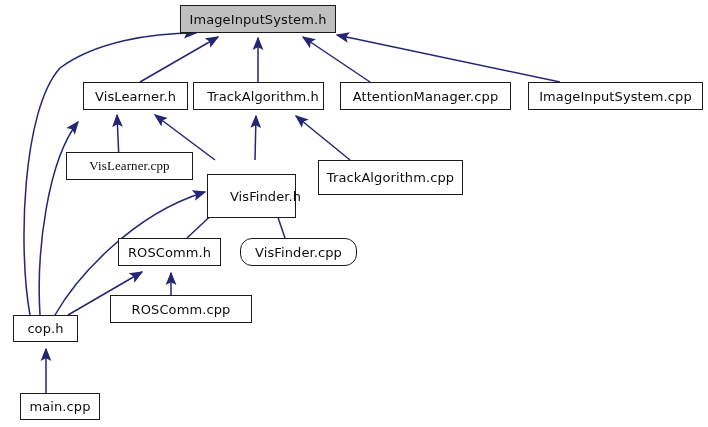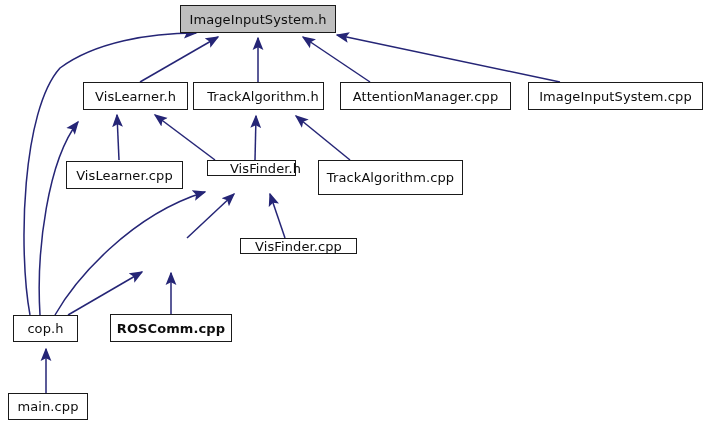--- a/index.html
+++ b/index.html
@@ -101,42 +101,45 @@
   </div>
 
   <div class="node-box" style="left:340px;top:82px;width:171px;height:28px;">
     <span class="node-label">AttentionManager.cpp</span>
   </div>
 
   <div class="node-box" style="left:528px;top:82px;width:175px;height:28px;text-align:center;">
     <span class="node-label">ImageInputSystem.cpp</span>
   </div>
 
-  <div class="node-box" style="left:66px;top:161px;width:117px;height:28px;">
+  <div class="node-box" style="left:66px;top:152px;width:127px;height:28px;font-family:Liberation Serif, serif;">
     <span class="node-label">VisLearner.cpp</span>
   </div>
 
-  <div class="node-box" style="left:207px;top:160px;width:89px;height:16px;padding-left:28px;">
+  <div class="node-box" style="left:207px;top:174px;width:89px;height:44px;padding-left:28px;">
     <span class="node-label">VisFinder.h</span>
   </div>
 
   <div class="node-box" style="left:318px;top:160px;width:145px;height:35px;">
     <span class="node-label">TrackAlgorithm.cpp</span>
   </div>
 
+  <div class="node-box" style="left:118px;top:238px;width:103px;height:28px;">
+    <span class="node-label">ROSComm.h</span>
+  </div>
 
-  <div class="node-box" style="left:240px;top:238px;width:117px;height:16px;">
+  <div class="node-box" style="left:240px;top:238px;width:117px;height:28px;border-radius:12px;">
     <span class="node-label">VisFinder.cpp</span>
   </div>
 
   <div class="node-box" style="left:13px;top:315px;width:65px;height:27px;">
     <span class="node-label">cop.h</span>
   </div>
 
-  <div class="node-box" style="left:110px;top:314px;width:122px;height:28px;font-weight:bold;">
+  <div class="node-box" style="left:110px;top:295px;width:142px;height:28px;">
     <span class="node-label">ROSComm.cpp</span>
   </div>
 
-  <div class="node-box" style="left:8px;top:393px;width:80px;height:27px;">
+  <div class="node-box" style="left:20px;top:393px;width:80px;height:27px;">
     <span class="node-label">main.cpp</span>
   </div>
 
 </div>
 
 </body></html>

